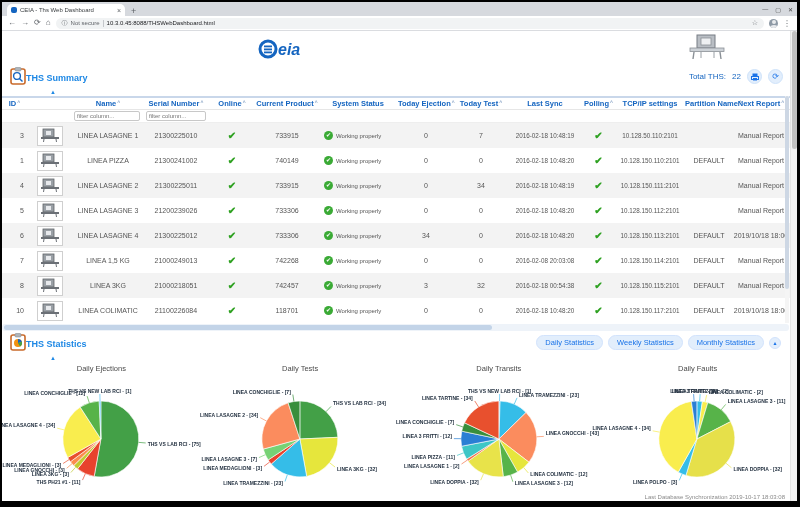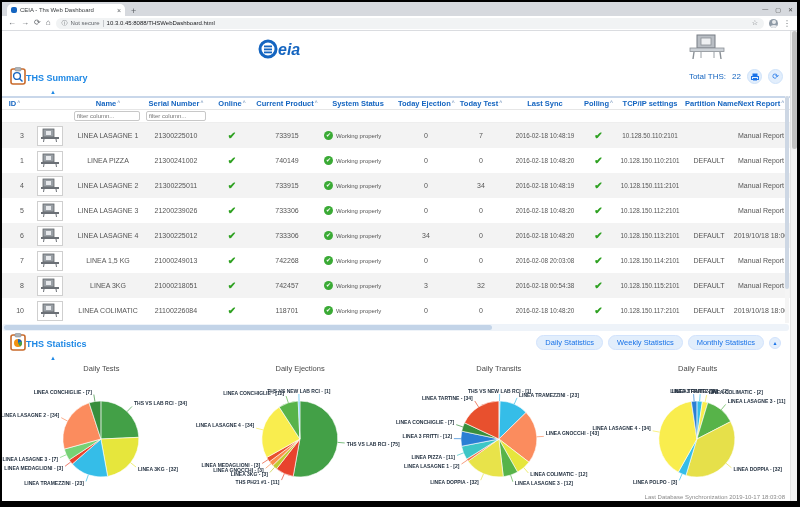--- a/index.html
+++ b/index.html
@@ -448,46 +448,20 @@
       <span class="collapse-arrow">▲</span>
       <div class="stats-right">
         <span class="pill">Daily Statistics</span>
         <span class="pill">Weekly Statistics</span>
         <span class="pill">Monthly Statistics</span>
         <span class="mini-round">▴</span>
       </div>
     </div>
 
     <div class="charts" id="charts">
-        <div class="chart">
-          <div class="chart-title">Daily Tests</div>
-          <svg width="100%" height="126" viewBox="0 0 197 126">
-            <path d="M98 62 L98.00 24.00 A38 38 0 0 1 135.96 60.30 Z" fill="#43a047" stroke="#fff" stroke-width="0.6"></path>
-            <line x1="124.26" y1="34.53" x2="129.10" y2="29.47" stroke="#43a047" stroke-width="0.7"></line>
-            <text x="131.10" y="28.47" text-anchor="start" font-size="5" font-weight="bold" fill="#1f2d3d">THS VS LAB RCI - [34]</text>
-            <path d="M98 62 L135.96 60.30 A38 38 0 0 1 104.79 99.39 Z" fill="#e6e63c" stroke="#fff" stroke-width="0.6"></path>
-            <line x1="127.71" y1="85.69" x2="133.18" y2="90.06" stroke="#e6e63c" stroke-width="0.7"></line>
-            <text x="135.18" y="93.56" text-anchor="start" font-size="5" font-weight="bold" fill="#1f2d3d">LINEA 3KG - [32]</text>
-            <path d="M98 62 L104.79 99.39 A38 38 0 0 1 69.38 87.00 Z" fill="#35bde8" stroke="#fff" stroke-width="0.6"></path>
-            <line x1="85.45" y1="97.87" x2="83.14" y2="104.47" stroke="#35bde8" stroke-width="0.7"></line>
-            <text x="81.14" y="107.97" text-anchor="end" font-size="5" font-weight="bold" fill="#1f2d3d">LINEA TRAMEZZINI - [23]</text>
-            <path d="M98 62 L69.38 87.00 A38 38 0 0 1 66.29 82.93 Z" fill="#e8432d" stroke="#fff" stroke-width="0.6"></path>
-            <line x1="67.77" y1="85.02" x2="62.20" y2="89.26" stroke="#e8432d" stroke-width="0.7"></line>
-            <text x="60.20" y="92.76" text-anchor="end" font-size="5" font-weight="bold" fill="#1f2d3d">LINEA MEDAGLIONI - [3]</text>
-            <path d="M98 62 L66.29 82.93 A38 38 0 0 1 61.37 72.11 Z" fill="#76d275" stroke="#fff" stroke-width="0.6"></path>
-            <line x1="63.40" y1="77.72" x2="57.03" y2="80.61" stroke="#76d275" stroke-width="0.7"></line>
-            <text x="55.03" y="84.11" text-anchor="end" font-size="5" font-weight="bold" fill="#1f2d3d">LINEA LASAGNE 3 - [7]</text>
-            <path d="M98 62 L61.37 72.11 A38 38 0 0 1 86.26 25.86 Z" fill="#fb8c5e" stroke="#fff" stroke-width="0.6"></path>
-            <line x1="64.54" y1="43.99" x2="58.37" y2="40.68" stroke="#fb8c5e" stroke-width="0.7"></line>
-            <text x="56.37" y="39.68" text-anchor="end" font-size="5" font-weight="bold" fill="#1f2d3d">LINEA LASAGNE 2 - [34]</text>
-            <path d="M98 62 L86.26 25.86 A38 38 0 0 1 98.00 24.00 Z" fill="#388e3c" stroke="#fff" stroke-width="0.6"></path>
-            <line x1="92.06" y1="24.47" x2="90.96" y2="17.55" stroke="#388e3c" stroke-width="0.7"></line>
-            <text x="88.96" y="16.55" text-anchor="end" font-size="5" font-weight="bold" fill="#1f2d3d">LINEA CONCHIGLIE - [7]</text>
-          </svg>
-        </div>
         <div class="chart">
           <div class="chart-title">Daily Ejections</div>
           <svg width="100%" height="126" viewBox="0 0 197 126">
             <path d="M98 62 L98.00 24.00 A38 38 0 1 1 91.31 99.41 Z" fill="#43a047" stroke="#fff" stroke-width="0.6"></path>
             <line x1="135.85" y1="65.36" x2="142.82" y2="65.98" stroke="#43a047" stroke-width="0.7"></line>
             <text x="144.82" y="69.48" text-anchor="start" font-size="5" font-weight="bold" fill="#1f2d3d">THS VS LAB RCI - [75]</text>
             <path d="M98 62 L91.31 99.41 A38 38 0 0 1 74.59 91.93 Z" fill="#e8432d" stroke="#fff" stroke-width="0.6"></path>
             <line x1="82.49" y1="96.69" x2="79.64" y2="103.08" stroke="#e8432d" stroke-width="0.7"></line>
             <text x="77.64" y="106.58" text-anchor="end" font-size="5" font-weight="bold" fill="#1f2d3d">THS PH21 #1 - [11]</text>
             <path d="M98 62 L74.59 91.93 A38 38 0 0 1 70.83 88.57 Z" fill="#c0ca33" stroke="#fff" stroke-width="0.6"></path>
@@ -501,20 +475,46 @@
             <text x="58.24" y="89.98" text-anchor="end" font-size="5" font-weight="bold" fill="#1f2d3d">LINEA MEDAGLIONI - [3]</text>
             <path d="M98 62 L64.81 80.51 A38 38 0 0 1 77.33 30.12 Z" fill="#f9ed4e" stroke="#fff" stroke-width="0.6"></path>
             <line x1="61.12" y1="52.84" x2="54.33" y2="51.16" stroke="#f9ed4e" stroke-width="0.7"></line>
             <text x="52.33" y="50.16" text-anchor="end" font-size="5" font-weight="bold" fill="#1f2d3d">LINEA LASAGNE 4 - [34]</text>
             <path d="M98 62 L77.33 30.12 A38 38 0 0 1 96.32 24.04 Z" fill="#57b349" stroke="#fff" stroke-width="0.6"></path>
             <line x1="86.42" y1="25.81" x2="84.28" y2="19.14" stroke="#57b349" stroke-width="0.7"></line>
             <text x="82.28" y="18.14" text-anchor="end" font-size="5" font-weight="bold" fill="#1f2d3d">LINEA CONCHIGLIE - [12]</text>
             <path d="M98 62 L96.32 24.04 A38 38 0 0 1 98.00 24.00 Z" fill="#4fc3f7" stroke="#fff" stroke-width="0.6"></path>
             <line x1="97.16" y1="24.01" x2="97.00" y2="17.01" stroke="#4fc3f7" stroke-width="0.7"></line>
             <text x="97.00" y="16.01" text-anchor="middle" font-size="5" font-weight="bold" fill="#1f2d3d">THS VS NEW LAB RCI - [1]</text>
+          </svg>
+        </div>
+        <div class="chart">
+          <div class="chart-title">Daily Tests</div>
+          <svg width="100%" height="126" viewBox="0 0 197 126">
+            <path d="M98 62 L98.00 24.00 A38 38 0 0 1 135.96 60.30 Z" fill="#43a047" stroke="#fff" stroke-width="0.6"></path>
+            <line x1="124.26" y1="34.53" x2="129.10" y2="29.47" stroke="#43a047" stroke-width="0.7"></line>
+            <text x="131.10" y="28.47" text-anchor="start" font-size="5" font-weight="bold" fill="#1f2d3d">THS VS LAB RCI - [34]</text>
+            <path d="M98 62 L135.96 60.30 A38 38 0 0 1 104.79 99.39 Z" fill="#e6e63c" stroke="#fff" stroke-width="0.6"></path>
+            <line x1="127.71" y1="85.69" x2="133.18" y2="90.06" stroke="#e6e63c" stroke-width="0.7"></line>
+            <text x="135.18" y="93.56" text-anchor="start" font-size="5" font-weight="bold" fill="#1f2d3d">LINEA 3KG - [32]</text>
+            <path d="M98 62 L104.79 99.39 A38 38 0 0 1 69.38 87.00 Z" fill="#35bde8" stroke="#fff" stroke-width="0.6"></path>
+            <line x1="85.45" y1="97.87" x2="83.14" y2="104.47" stroke="#35bde8" stroke-width="0.7"></line>
+            <text x="81.14" y="107.97" text-anchor="end" font-size="5" font-weight="bold" fill="#1f2d3d">LINEA TRAMEZZINI - [23]</text>
+            <path d="M98 62 L69.38 87.00 A38 38 0 0 1 66.29 82.93 Z" fill="#e8432d" stroke="#fff" stroke-width="0.6"></path>
+            <line x1="67.77" y1="85.02" x2="62.20" y2="89.26" stroke="#e8432d" stroke-width="0.7"></line>
+            <text x="60.20" y="92.76" text-anchor="end" font-size="5" font-weight="bold" fill="#1f2d3d">LINEA MEDAGLIONI - [3]</text>
+            <path d="M98 62 L66.29 82.93 A38 38 0 0 1 61.37 72.11 Z" fill="#76d275" stroke="#fff" stroke-width="0.6"></path>
+            <line x1="63.40" y1="77.72" x2="57.03" y2="80.61" stroke="#76d275" stroke-width="0.7"></line>
+            <text x="55.03" y="84.11" text-anchor="end" font-size="5" font-weight="bold" fill="#1f2d3d">LINEA LASAGNE 3 - [7]</text>
+            <path d="M98 62 L61.37 72.11 A38 38 0 0 1 86.26 25.86 Z" fill="#fb8c5e" stroke="#fff" stroke-width="0.6"></path>
+            <line x1="64.54" y1="43.99" x2="58.37" y2="40.68" stroke="#fb8c5e" stroke-width="0.7"></line>
+            <text x="56.37" y="39.68" text-anchor="end" font-size="5" font-weight="bold" fill="#1f2d3d">LINEA LASAGNE 2 - [34]</text>
+            <path d="M98 62 L86.26 25.86 A38 38 0 0 1 98.00 24.00 Z" fill="#388e3c" stroke="#fff" stroke-width="0.6"></path>
+            <line x1="92.06" y1="24.47" x2="90.96" y2="17.55" stroke="#388e3c" stroke-width="0.7"></line>
+            <text x="88.96" y="16.55" text-anchor="end" font-size="5" font-weight="bold" fill="#1f2d3d">LINEA CONCHIGLIE - [7]</text>
           </svg>
         </div>
         <div class="chart">
           <div class="chart-title">Daily Transits</div>
           <svg width="100%" height="126" viewBox="0 0 197 126">
             <path d="M98 62 L98.00 24.00 A38 38 0 0 1 99.26 24.02 Z" fill="#4fc3f7" stroke="#fff" stroke-width="0.6"></path>
             <line x1="98.63" y1="24.01" x2="98.75" y2="17.01" stroke="#4fc3f7" stroke-width="0.7"></line>
             <text x="98.75" y="16.01" text-anchor="middle" font-size="5" font-weight="bold" fill="#1f2d3d">THS VS NEW LAB RCI - [1]</text>
             <path d="M98 62 L99.26 24.02 A38 38 0 0 1 125.20 35.47 Z" fill="#35bde8" stroke="#fff" stroke-width="0.6"></path>
             <line x1="113.34" y1="27.23" x2="116.17" y2="20.83" stroke="#35bde8" stroke-width="0.7"></line>

